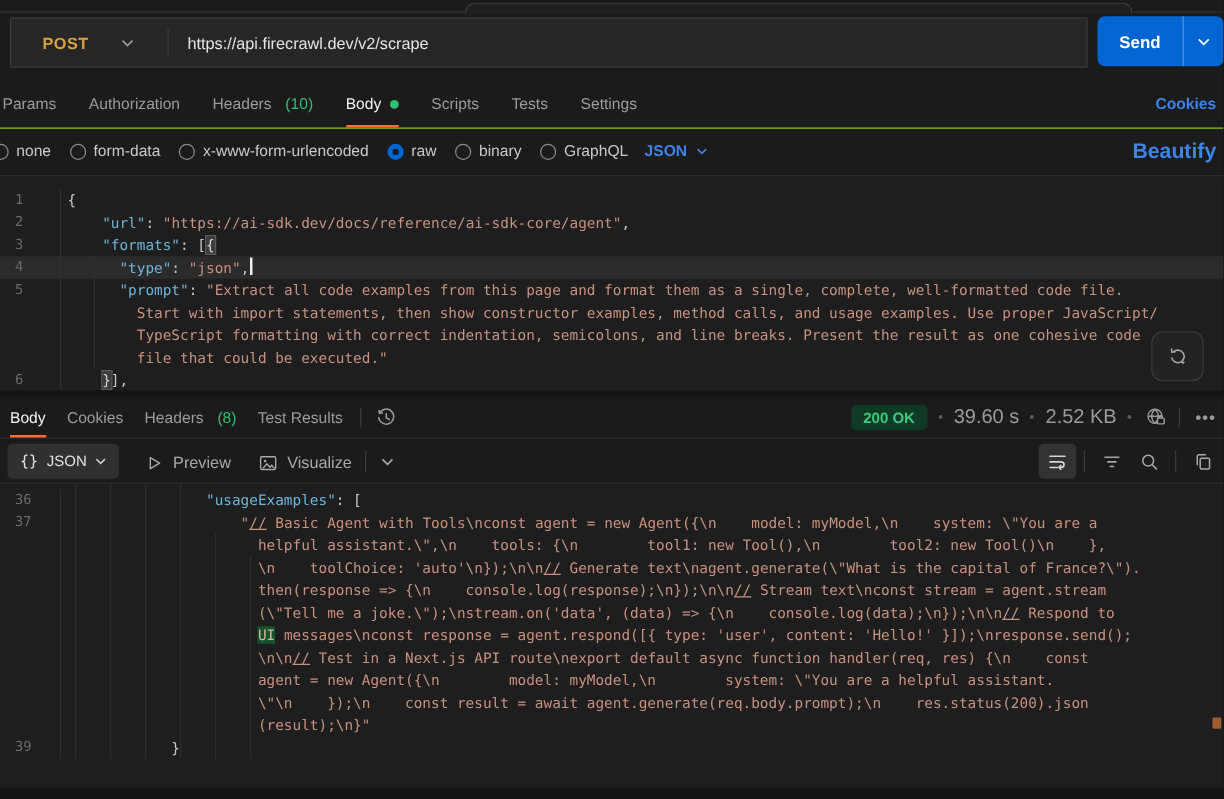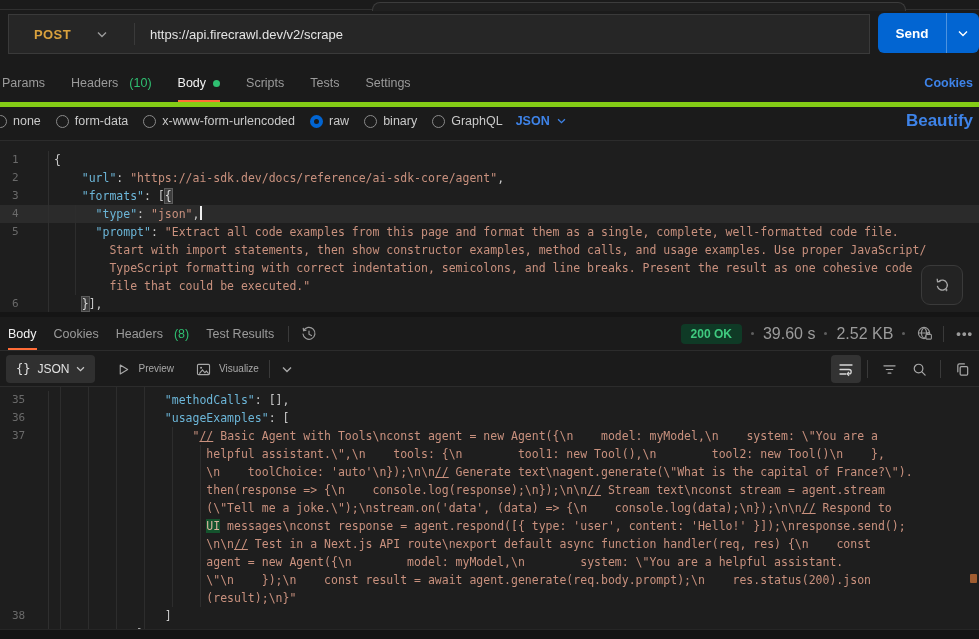--- a/index.html
+++ b/index.html
@@ -14,21 +14,21 @@
   .req-bar{position:absolute;top:10px;left:0;width:979px;height:54px;}
   .url-box{position:absolute;left:8px;top:4px;width:860px;height:38px;background:#262626;border:1px solid #3a3a3a;border-radius:0;display:flex;align-items:center;}
   .method{display:flex;align-items:center;gap:26px;padding-left:25px;width:100px;color:#d9a13d;font-weight:700;font-size:13px;letter-spacing:.4px;cursor:pointer;}
   .vdiv{width:1px;height:22px;background:#3a3a3a;}
   .url-text{margin-left:15px;font-size:13px;color:#e4e4e4;}
   .send-btn{position:absolute;left:878px;top:3px;width:101px;height:40px;background:#0265d2;border-radius:6px;display:flex;align-items:stretch;color:#fff;}
   .send-label{flex:1;display:flex;align-items:center;justify-content:center;font-size:13.5px;font-weight:700;}
   .send-chev{width:32px;display:flex;align-items:center;justify-content:center;border-left:1px solid rgba(255,255,255,.3);}
 
   
-  .tabs-row{position:absolute;top:64px;left:0;width:979px;height:38px;display:flex;align-items:center;border-bottom:5px solid #84cc16;}
+  .tabs-row{position:absolute;top:64px;left:0;width:979px;height:38px;display:flex;align-items:center;border-bottom:1px solid #84cc16;}
   .tab-strip{display:flex;align-items:center;gap:26px;margin-left:2px;height:100%;}
   .tab{position:relative;display:flex;align-items:center;gap:7px;height:100%;font-size:12.5px;color:#9b9b9b;cursor:pointer;white-space:nowrap;}
   .tab.active{color:#f2f2f2;}
   .tab.active::after{content:"";position:absolute;left:0;right:0;bottom:0;height:2px;background:#ff6c37;}
   .tab-count{color:#2fbf71;margin-left:4px;text-align:center;}
   .tab-dot{width:7px;height:7px;border-radius:50%;background:#2fbf71;display:inline-block;}
   .right-link{margin-left:auto;margin-right:6px;color:#3e83e8;font-size:12.5px;font-weight:600;cursor:pointer;}
 
   
   .modes-row{position:absolute;top:103px;left:0;width:979px;height:36px;display:flex;align-items:center;}
@@ -72,21 +72,21 @@
   .res-meta{margin-left:auto;display:flex;align-items:center;margin-right:6px;}
   .status-badge{background:#0f3a26;color:#3fca7f;font-size:12px;font-weight:700;padding:3px 10px;border-radius:4px;}
   .meta-dot{width:3px;height:3px;border-radius:50%;background:#5f5f5f;margin:0 9px;}
   .meta-text{color:#9b9b9b;font-size:16px;}
   .more-dots{color:#9b9b9b;font-size:13px;letter-spacing:1px;font-weight:700;margin-left:12px;cursor:pointer;}
 
   
   .res-toolbar{position:absolute;top:352px;left:0;width:979px;height:34px;display:flex;align-items:center;}
   .json-pill{margin-left:6px;height:28px;background:#303030;border-radius:4px;display:flex;align-items:center;gap:7px;padding:0 10px;color:#e2e2e2;font-size:12px;cursor:pointer;}
   .braces{font-family:"DejaVu Sans Mono",monospace;font-size:12px;color:#e2e2e2;}
-  .tool-item{display:flex;align-items:flex-start;gap:8px;color:#a8a8a8;font-size:10px;margin-left:22px;cursor:pointer;}
+  .tool-item{display:flex;align-items:flex-end;gap:8px;color:#a8a8a8;font-size:13px;margin-left:22px;cursor:pointer;}
   .tool-div{width:1px;height:18px;background:#3a3a3a;margin-left:10px;}
   .res-toolbar-right{margin-left:auto;display:flex;align-items:center;margin-right:2px;}
   .icon-pill{width:30px;height:28px;display:flex;align-items:center;justify-content:center;border-radius:4px;cursor:pointer;}
   .icon-pill.active{background:#333333;}
 
   
   .scroll-track{position:absolute;right:2px;top:0;width:7px;height:100%;}
   .scroll-marker{position:absolute;right:0;width:7px;height:9px;background:#a05c30;border-radius:1px;}
 
   .bottom-strip{position:absolute;bottom:0;left:0;width:979px;height:9px;background:#141414;border-top:1px solid #262626;}
@@ -120,20 +120,23 @@
             <polyline points="1,1.5 5,5.5 9,1.5" fill="none" stroke="#ffffff" stroke-width="1.4"></polyline>
           </svg>
       </div>
     </div>
   </div>
 
   <div class="tabs-row">
     <div class="tab-strip">
         <div class="tab">
           <span>Params</span>
+        </div>
+        <div class="tab">
+          <span>Authorization</span>
         </div>
         <div class="tab">
           <span>Headers</span>
           <span class="tab-count">(10)</span>
         </div>
         <div class="tab active">
           <span>Body</span>
           <span class="tab-dot"></span>
         </div>
         <div class="tab">
@@ -313,33 +316,31 @@
   </div>
 
   <div class="editor res-editor">
     <div class="code-block" id="res-code">
       <div class="guide" style="left:60px;top:0;height:100%;"></div>
       <div class="guide" style="left:88px;top:0;height:100%;"></div>
       <div class="guide" style="left:116px;top:0;height:100%;"></div>
       <div class="guide" style="left:144px;top:0;height:100%;"></div>
       <div class="guide" style="left:172px;top:40px;height:180px;"></div>
       <div class="guide" style="left:200px;top:58px;height:162px;"></div>
-    <div class="code-row"><span class="gutter">35</span><span class="code-text"><span class="tk-w">                </span><span class="tk-k">"methodCalls"</span><span class="tk-p">: [],</span></span></div>
         <div class="code-row"><span class="gutter">36</span><span class="code-text"><span class="tk-w">                </span><span class="tk-k">"usageExamples"</span><span class="tk-p">: [</span></span></div>
         <div class="code-row"><span class="gutter">37</span><span class="code-text"><span class="tk-w">                    </span><span class="tk-s">"</span><span class="tk-u">//</span><span class="tk-s"> Basic Agent with Tools\nconst agent = new Agent({\n    model: myModel,\n    system: \"You are a</span></span></div>
         <div class="code-row"><span class="gutter"></span><span class="code-text"><span class="tk-w">                      </span><span class="tk-s">helpful assistant.\",\n    tools: {\n        tool1: new Tool(),\n        tool2: new Tool()\n    },</span></span></div>
         <div class="code-row"><span class="gutter"></span><span class="code-text"><span class="tk-w">                      </span><span class="tk-s">\n    toolChoice: 'auto'\n});\n\n</span><span class="tk-u">//</span><span class="tk-s"> Generate text\nagent.generate(\"What is the capital of France?\").</span></span></div>
         <div class="code-row"><span class="gutter"></span><span class="code-text"><span class="tk-w">                      </span><span class="tk-s">then(response =&gt; {\n    console.log(response);\n});\n\n</span><span class="tk-u">//</span><span class="tk-s"> Stream text\nconst stream = agent.stream</span></span></div>
         <div class="code-row"><span class="gutter"></span><span class="code-text"><span class="tk-w">                      </span><span class="tk-s">(\"Tell me a joke.\");\nstream.on('data', (data) =&gt; {\n    console.log(data);\n});\n\n</span><span class="tk-u">//</span><span class="tk-s"> Respond to</span></span></div>
         <div class="code-row"><span class="gutter"></span><span class="code-text"><span class="tk-w">                      </span><span class="tk-hl">UI</span><span class="tk-s"> messages\nconst response = agent.respond([{ type: 'user', content: 'Hello!' }]);\nresponse.send();</span></span></div>
         <div class="code-row"><span class="gutter"></span><span class="code-text"><span class="tk-w">                      </span><span class="tk-s">\n\n</span><span class="tk-u">//</span><span class="tk-s"> Test in a Next.js API route\nexport default async function handler(req, res) {\n    const</span></span></div>
         <div class="code-row"><span class="gutter"></span><span class="code-text"><span class="tk-w">                      </span><span class="tk-s">agent = new Agent({\n        model: myModel,\n        system: \"You are a helpful assistant.</span></span></div>
         <div class="code-row"><span class="gutter"></span><span class="code-text"><span class="tk-w">                      </span><span class="tk-s">\"\n    });\n    const result = await agent.generate(req.body.prompt);\n    res.status(200).json</span></span></div>
         <div class="code-row"><span class="gutter"></span><span class="code-text"><span class="tk-w">                      </span><span class="tk-s">(result);\n}"</span></span></div>
-        <div class="code-row"><span class="gutter">38</span><span class="code-text"><span class="tk-w">                </span><span class="tk-p">]</span></span></div>
         <div class="code-row"><span class="gutter">39</span><span class="code-text"><span class="tk-w">            </span><span class="tk-p">}</span></span></div>
       </div>
     <div class="scroll-track">
       <div class="scroll-marker" style="top:187px;"></div>
     </div>
   </div>
 
   <div class="bottom-strip"></div>
 
 </div>

